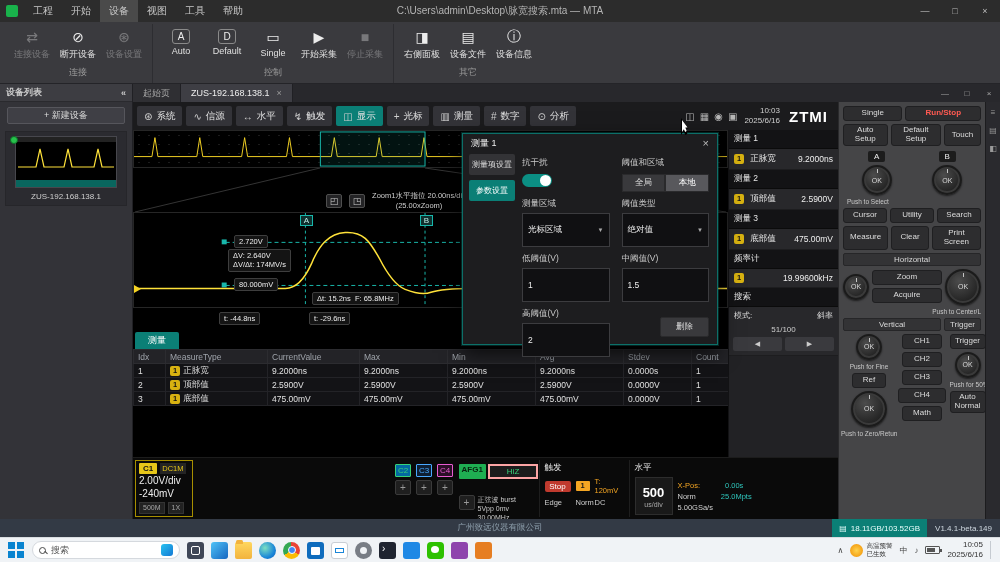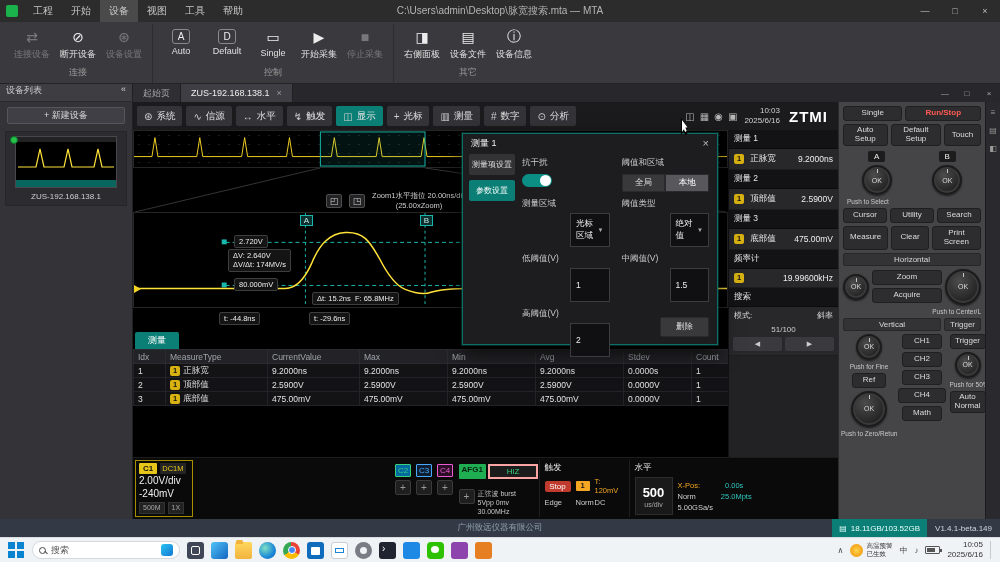--- a/index.html
+++ b/index.html
@@ -25,21 +25,21 @@
   .tb-item .ticon{height:19px;font-size:14px;display:flex;align-items:center;justify-content:center;color:#ececec;}
   .tb-item .ticon.boxed{border:1px solid #8a8a8a;border-radius:3px;width:18px;height:15px;font-size:10px;margin-top:2px;}
   .tb-item .tlabel{font-size:9px;margin-top:2px;white-space:nowrap;}
   .tb-item.disabled{opacity:.35;}
   .tb-group-label{text-align:center;font-size:9px;color:#9a9a9a;padding:2px 0 4px;}
 
   
   .content{flex:0 0 435px;height:435px;display:flex;min-height:0;}
 
   .sidebar{width:133px;flex:0 0 133px;background:#333338;border-right:1px solid #202024;display:flex;flex-direction:column;}
-  .sb-header{height:18px;display:flex;align-items:flex-start;justify-content:space-between;padding:0 6px;color:#ccc;font-size:9px;background:#3d3d42;border-bottom:1px solid #2a2a2e;}
+  .sb-header{height:18px;display:flex;align-items:center;justify-content:space-between;padding:0 6px;color:#ccc;font-size:9px;background:#3d3d42;border-bottom:1px solid #2a2a2e;font-weight:bold;}
   .sb-new{margin:5px 7px 2px;height:17px;border:1px solid #56565c;background:#3f3f45;color:#ddd;font-size:9px;display:flex;align-items:center;justify-content:center;border-radius:2px;}
   .sb-item{margin:5px 5px;padding:4px 3px;display:flex;flex-direction:column;align-items:center;position:relative;background:#2b2b30;border:1px solid #26262a;}
   .sb-status{position:absolute;left:4px;top:4px;width:8px;height:8px;border-radius:50%;background:#27c24c;border:1px solid #0c6e27;z-index:2;}
   .sb-thumb{width:102px;height:52px;background:#000;border:1px solid #47474d;position:relative;overflow:hidden;}
   .sb-name{font-size:8px;color:#cfcfcf;margin-top:4px;}
 
   .main{flex:1;display:flex;flex-direction:column;min-width:0;}
   .tabbar{flex:0 0 18px;height:18px;background:#28282c;display:flex;align-items:stretch;}
   .tab{padding:0 10px;display:flex;align-items:center;font-size:9px;color:#a5a5a5;background:#2f2f33;border-right:1px solid #202024;}
   .tab.active{background:#3e3e44;color:#eee;}
@@ -98,21 +98,21 @@
   .c1val{color:#ececec;font-size:10px;line-height:1.2;}
   .c1small{display:flex;gap:3px;margin-top:auto;}
   .c1tag{background:#222;color:#a5a5a5;font-size:7px;padding:0 3px;border:1px solid #333;line-height:10px;}
   .ch-spacer{flex:1;}
   .addch{display:flex;flex-direction:column;align-items:center;gap:3px;width:19px;flex:0 0 19px;padding-top:4px;}
   .chchip{font-size:8px;padding:0 2px;border-radius:1px;border:1px solid;line-height:11px;}
   .chchip.c2{color:#37d279;border-color:#37d279;background:#0369a1;}
   .chchip.c3{color:#49a8ff;border-color:#49a8ff;background:#0e1f33;}
   .chchip.c4{color:#e85bd1;border-color:#e85bd1;background:#2b0f27;}
   .addbtn{width:16px;height:15px;background:#1f1f1f;border:1px solid #3a3a3a;color:#9a9a9a;display:flex;align-items:center;justify-content:center;font-size:10px;border-radius:2px;}
-  .afgbox{display:flex;flex-direction:column;gap:10px;padding:4px 2px 0;width:80px;flex:0 0 80px;}
+  .afgbox{display:flex;flex-direction:column;gap:16px;padding:4px 2px 0;width:80px;flex:0 0 80px;}
   .afgrow{display:flex;gap:2px;}
   .afgchip{background:#1fae52;color:#08230f;font-size:8px;font-weight:bold;padding:0 3px;line-height:11px;border-radius:1px;}
   .hizchip{background:#1c1c1c;color:#37d279;font-size:8px;padding:0 17px;line-height:11px;border:2px solid #fca5a5;}
   .afgbody{display:flex;gap:3px;align-items:flex-start;}
   .afginfo{font-size:7px;color:#c9c9c9;line-height:1.3;white-space:nowrap;}
   .trigbox{width:88px;flex:0 0 88px;padding:2px 5px;display:flex;flex-direction:column;font-size:7.5px;border-left:1px solid #1e1e1e;}
   .sec-title{color:#ececec;font-size:8.5px;margin-bottom:3px;}
   .trig-grid{display:grid;grid-template-columns:26px 14px auto;gap:3px 5px;align-items:center;}
   .stopchip{background:#c03a2e;color:#fff;text-align:center;border-radius:2px;padding:1px 0;font-size:8px;}
   .srcchip{background:#f5a623;color:#1a1a1a;text-align:center;border-radius:1px;font-weight:bold;line-height:10px;}
@@ -201,21 +201,21 @@
   .dlg-tabs{width:46px;flex:0 0 46px;display:flex;flex-direction:column;gap:5px;}
   .dlg-tab{background:#333336;color:#ddd;text-align:center;padding:5px 2px;border-radius:2px;font-size:8px;}
   .dlg-tab.active{background:#0b7f76;color:#fff;}
   .dlg-form{flex:1;display:grid;grid-template-columns:1fr 1fr;gap:3px 12px;align-content:start;}
   .f-label{color:#c9c9c9;margin-top:3px;}
   .toggle{width:30px;height:13px;border-radius:7px;background:#0b8f84;position:relative;margin-top:2px;}
   .toggle::after{content:"";position:absolute;right:1px;top:1px;width:11px;height:11px;border-radius:50%;background:#fff;}
   .seg{display:flex;margin-top:2px;}
   .seg-btn{flex:1;text-align:center;padding:2px 0;background:#39393c;color:#ddd;border:1px solid #2a2a2c;}
   .seg-btn.active{background:#58585c;color:#fff;}
-  .dd,.inp{height:16px;background:#101012;border:1px solid #3c3c3f;display:flex;align-items:center;padding:16px 5px;color:#eee;margin-left:48px;}
+  .dd,.inp{height:16px;background:#101012;border:1px solid #3c3c3f;display:flex;align-items:center;padding:16px 5px;color:#eee;}
   .dd .arr{margin-left:auto;font-size:6px;color:#aaa;}
   .dlg-foot{display:flex;justify-content:flex-end;padding:0 8px 7px;flex:0 0 auto;}
   .del-btn{background:#39393c;border:1px solid #2a2a2c;color:#ddd;padding:3px 15px;border-radius:2px;}
 
   
   .mouse-cursor{position:absolute;left:681px;top:118px;width:11px;height:17px;z-index:99;pointer-events:none;}
   .mouse-cursor::before{content:"";position:absolute;inset:0;background:#000;clip-path:polygon(0 0,0 100%,23% 78%,40% 100%,58% 92%,42% 62%,70% 62%);}
   .mouse-cursor::after{content:"";position:absolute;left:1px;top:2px;right:2px;bottom:3px;background:#fff;clip-path:polygon(0 0,0 100%,23% 78%,40% 100%,58% 92%,42% 62%,70% 62%);}
 </style>
 </head>

